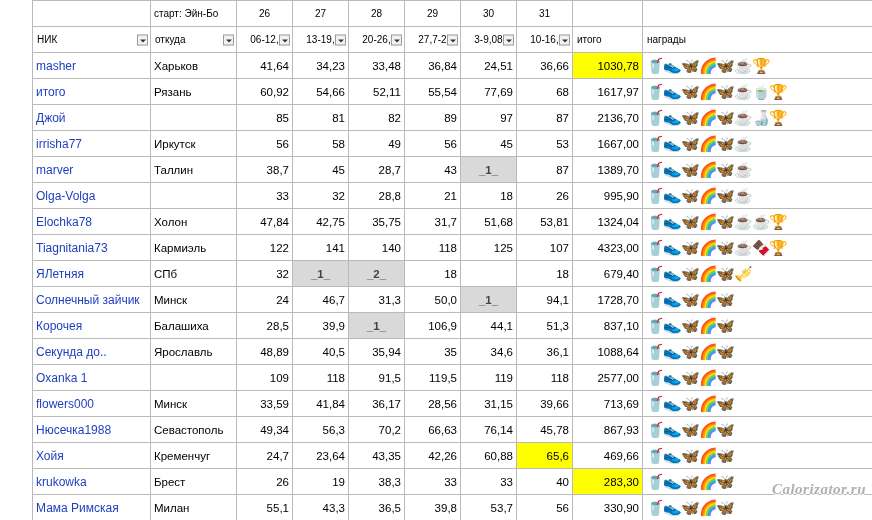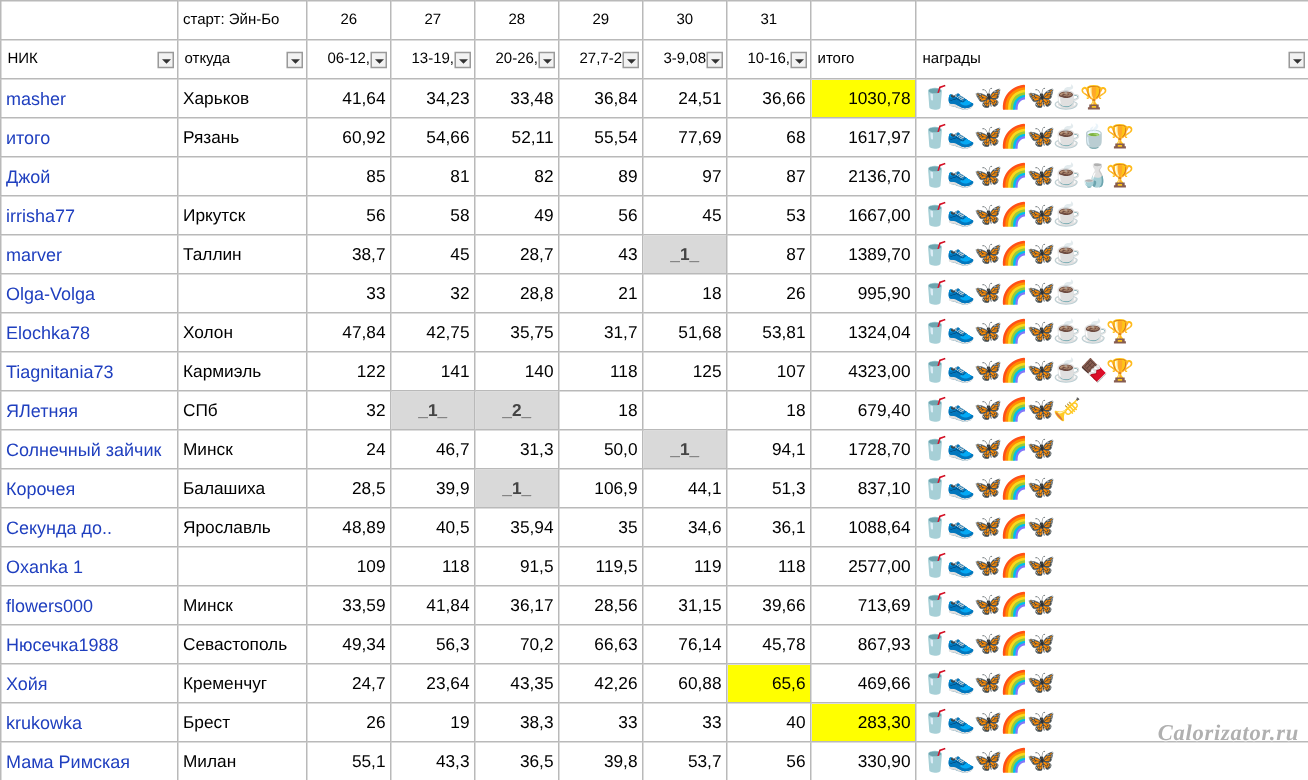--- a/index.html
+++ b/index.html
@@ -7,20 +7,21 @@
     margin: 0; padding: 0;
     width: 872px; height: 520px;
     background: #ffffff;
     font-family: "Liberation Sans", sans-serif;
     overflow: hidden;
   }
   #sheet {
     position: relative;
     width: 872px; height: 520px;
     background: #fff;
+    padding-left: 32px;
   }
   table.grid {
     border-collapse: collapse;
     table-layout: fixed;
     width: 872px;
     font-size: 11px;
   }
   table.grid td, table.grid th {
     border: 1px solid #b9b9b9;
     padding: 0 3px;

